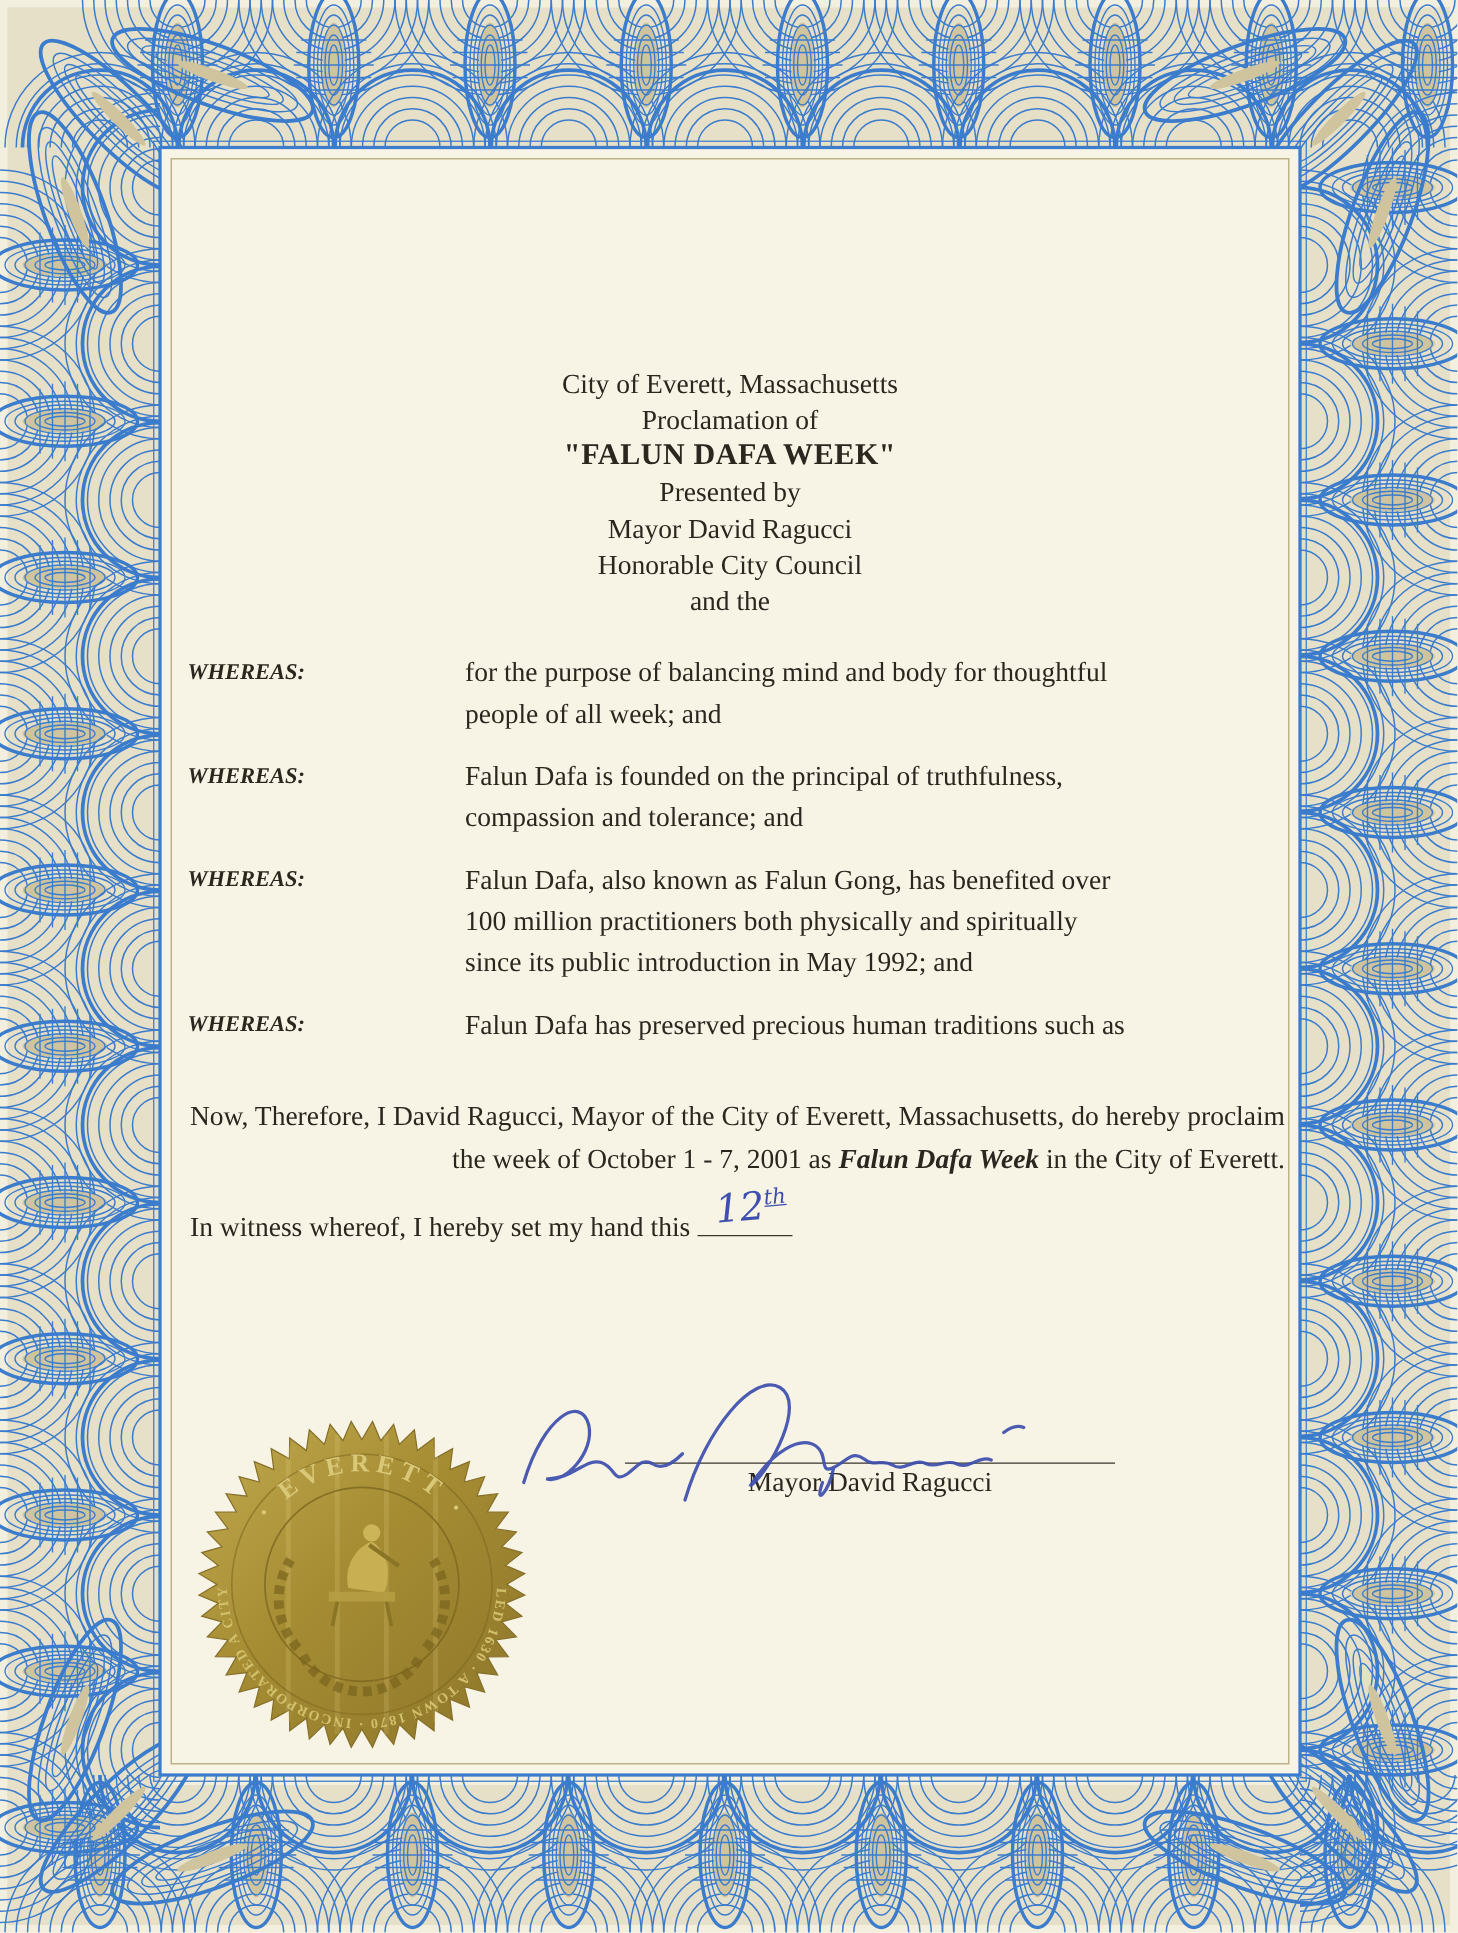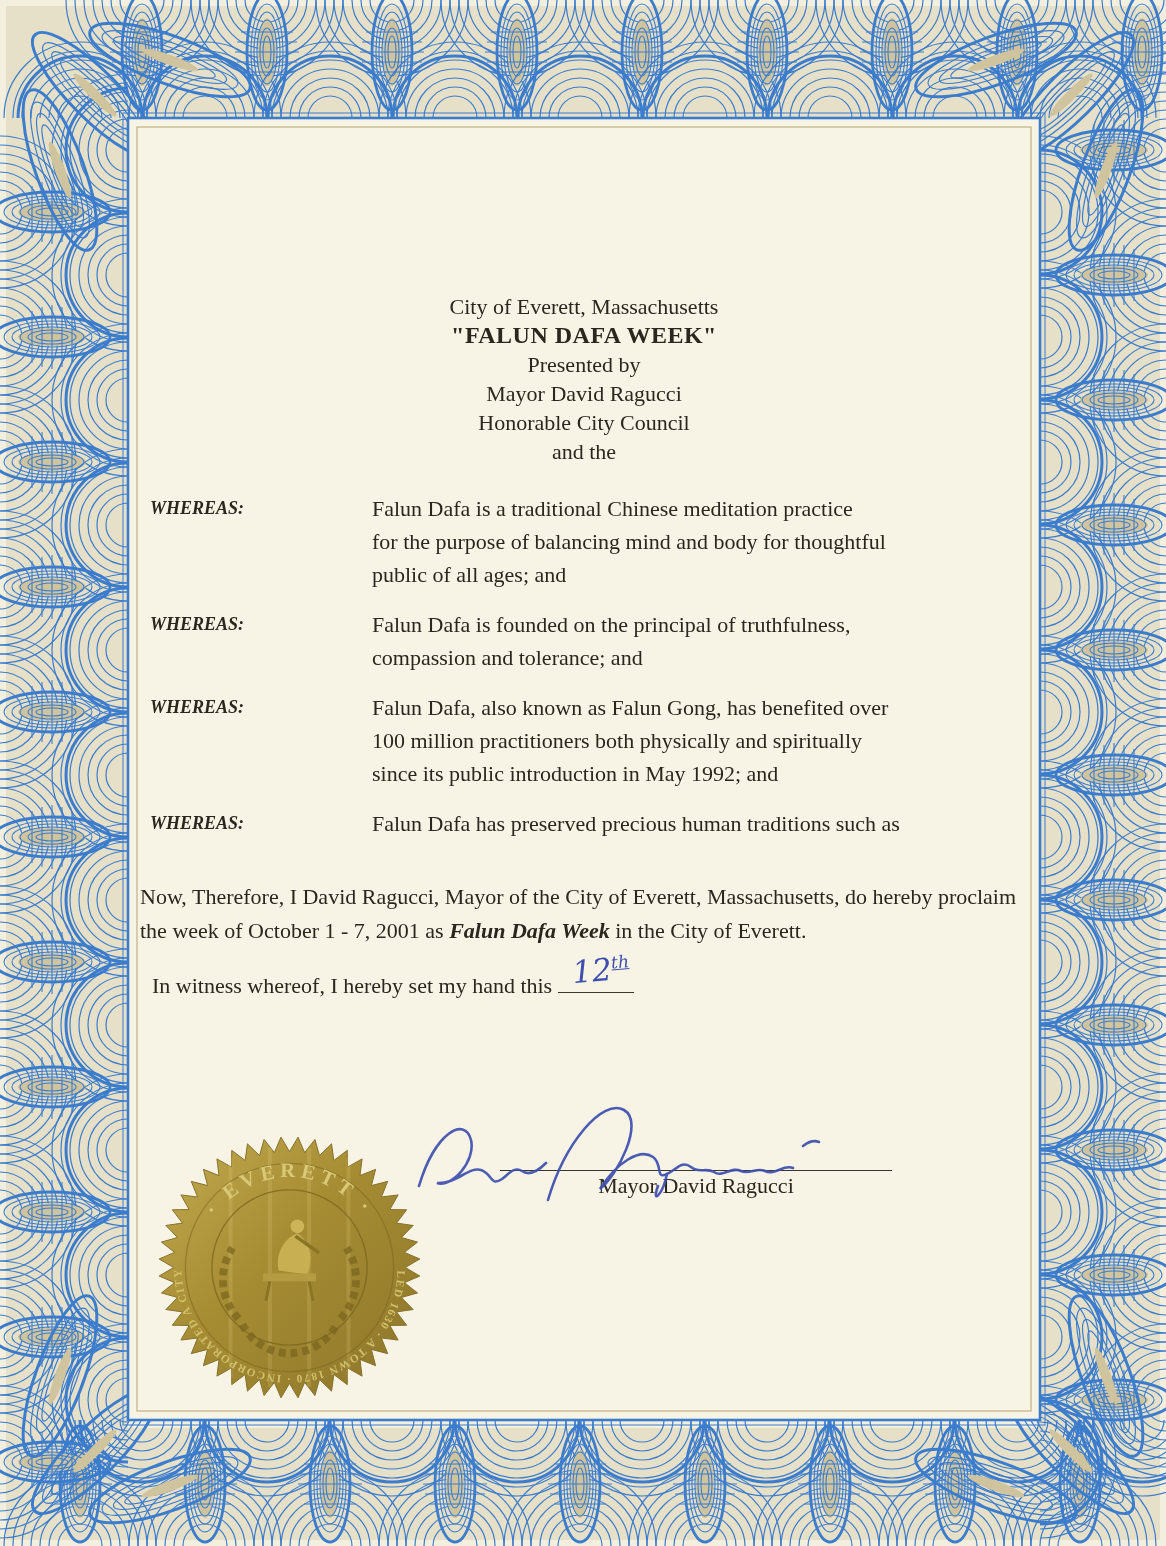--- a/index.html
+++ b/index.html
@@ -14,21 +14,21 @@
   .header{text-align:center;margin-top:172px;font-size:22px;line-height:29px;}
   .header .hline{display:block;}
   .header .bold{font-weight:bold;font-size:24px;letter-spacing:.5px;}
   .whereas{margin-top:26px;}
   .w-row{display:flex;margin-bottom:17px;}
   .w-label{width:232px;box-sizing:border-box;padding-left:10px;
            font-weight:bold;font-style:italic;font-size:18px;line-height:33px;}
   .w-text{width:656px;font-size:22px;line-height:33px;}
   .w-line{display:block;}
   .para{font-size:22px;line-height:33.5px;margin:0;}
-  .p1{margin-top:40px;}
+  .p1{margin-top:40px;text-align:right;}
   .p2{margin-top:22px;text-indent:12px;}
   .fdw{font-weight:bold;font-style:italic;}
   .blank{display:inline-block;width:76px;height:10px;position:relative;
          border-bottom:1.6px solid #3c362b;vertical-align:baseline;}
   .hand{position:absolute;left:2px;top:-34px;color:#3e4fae;
         font-size:31px;font-style:italic;font-family:"DejaVu Serif",serif;
         transform:rotate(-5deg);white-space:nowrap;}
   .hand sup{font-size:17px;text-decoration:underline;}
   .sig-block{position:absolute;left:360px;top:1050px;width:392px;}
   .sig-line{border-top:1.5px solid #3a352c;height:0;}
@@ -280,34 +280,34 @@
 
   <rect x="123" y="113" width="922" height="1312" fill="none" stroke="#3b7ccd" stroke-width="1"></rect>
   <rect x="128" y="118" width="912" height="1302" fill="#f7f4e6" stroke="#3b7ccd" stroke-width="2.6"></rect>
   <rect x="137" y="127" width="894" height="1284" fill="none" stroke="#bdb188" stroke-width="1.2"></rect>
 </svg>
 
 <div class="content">
 
   <div class="header">
     <span class="hline">City of Everett, Massachusetts</span>
+    <span class="hline">Proclamation of</span>
     <span class="hline bold">"FALUN DAFA WEEK"</span>
     <span class="hline">Presented by</span>
     <span class="hline">Mayor David Ragucci</span>
     <span class="hline">Honorable City Council</span>
     <span class="hline">and the</span>
   </div>
 
   <div class="whereas">
     <div class="w-row">
       <div class="w-label">WHEREAS:</div>
       <div class="w-text">
-        <span class="w-line">Falun Dafa is a traditional Chinese meditation practice</span>
         <span class="w-line">for the purpose of balancing mind and body for thoughtful</span>
-        <span class="w-line">public of all ages; and</span>
+        <span class="w-line">people of all week; and</span>
       </div>
     </div>
     <div class="w-row">
       <div class="w-label">WHEREAS:</div>
       <div class="w-text">
         <span class="w-line">Falun Dafa is founded on the principal of truthfulness,</span>
         <span class="w-line">compassion and tolerance; and</span>
       </div>
     </div>
     <div class="w-row">

